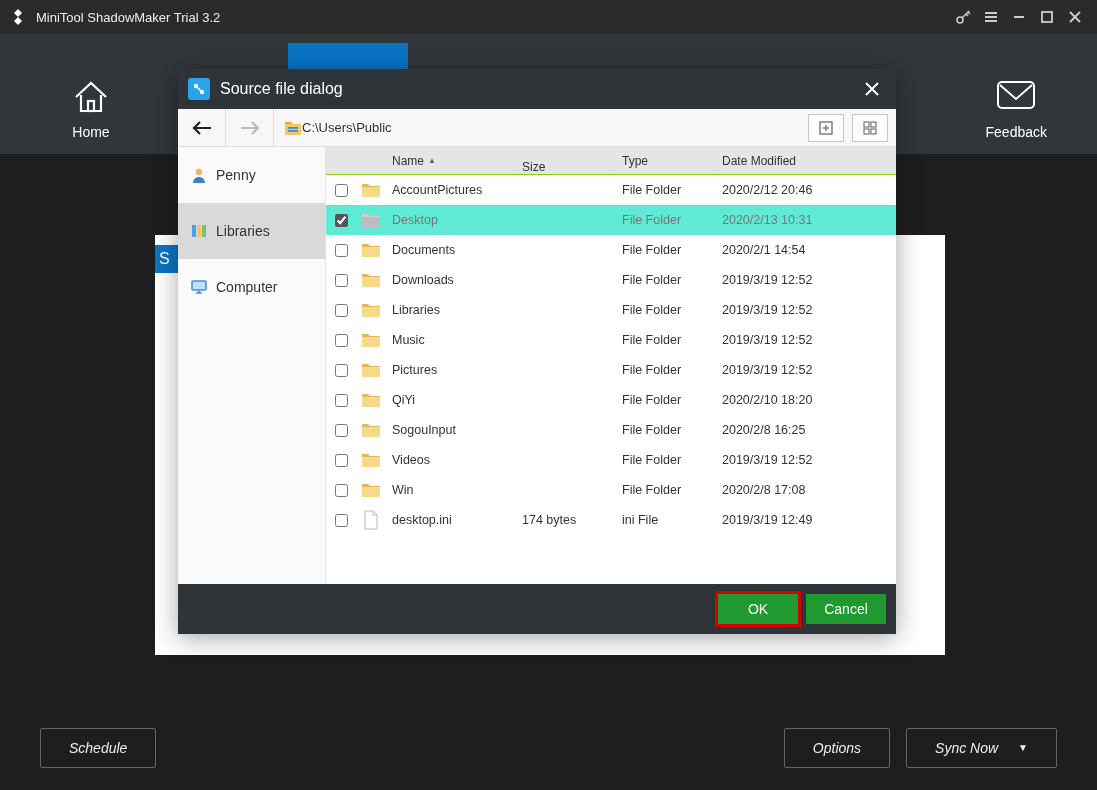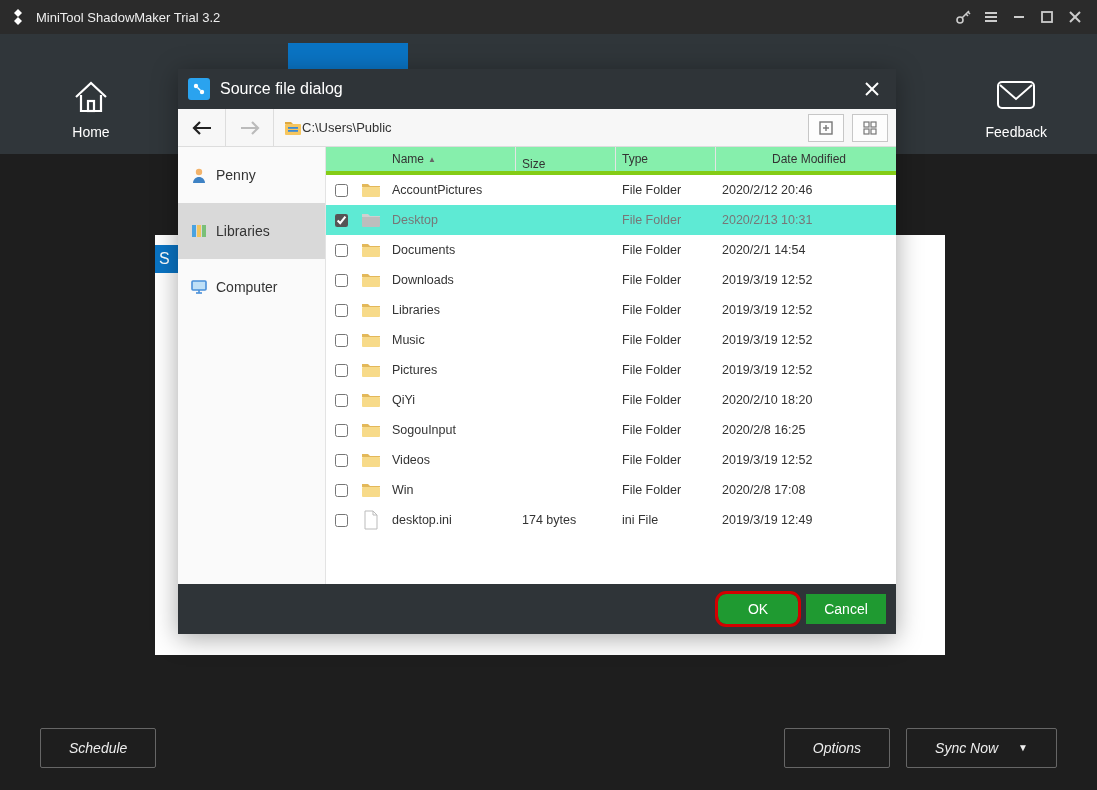--- a/index.html
+++ b/index.html
@@ -43,44 +43,44 @@
   .dlg-toolbar .rbtn { width:36px; height:28px; margin-right:8px; border:1px solid #c7c7c7; background:#fdfdfd; display:flex; align-items:center; justify-content:center; color:#555; cursor:pointer; }
   .path-icon { width:18px; height:18px; display:flex; align-items:center; justify-content:center; }
 
   .dlg-body { flex:1; display:flex; min-height:0; background:#fff; }
   .sidebar { width:148px; background:#fafafa; border-right:1px solid #e3e3e3; }
   .side-item { height:56px; display:flex; align-items:center; padding:0 12px; font-size:14px; color:#333; gap:8px; cursor:pointer; }
   .side-item.selected { background:#d9d9d9; }
   .side-icon { width:18px; height:18px; display:flex; align-items:center; justify-content:center; }
 
   .filelist { flex:1; display:flex; flex-direction:column; min-width:0; }
-  .fl-header { height:28px; display:flex; align-items:center; border-bottom:4px solid #84cc16; font-size:12px; color:#333; background:#86efac; }
+  .fl-header { height:28px; display:flex; align-items:center; border-bottom:1px solid #84cc16; font-size:12px; color:#333; background:#e5e5e5; }
   .fl-cb { width:30px; }
   .fl-iconcol { width:30px; }
   .fl-name { width:130px; padding-left:6px; display:flex; align-items:center; gap:4px; border-right:1px solid #e4e4e4; height:100%; }
   .fl-size { width:100px; padding-left:6px; border-right:1px solid #e4e4e4; height:100%; display:flex; align-items:flex-end; }
   .fl-type { width:100px; padding-left:6px; border-right:1px solid #e4e4e4; height:100%; display:flex; align-items:center; }
-  .fl-date { flex:1; padding-left:6px; height:100%; display:flex; align-items:center;justify-content:center; }
+  .fl-date { flex:1; padding-left:6px; height:100%; display:flex; align-items:center; }
 
   .fl-rows { flex:1; overflow:auto; }
   .fl-row { height:30px; display:flex; align-items:center; font-size:12.5px; color:#333; }
   .fl-row.checked { background:#5eead4; color:#777; }
   .fl-row.checked .folder-icon rect { fill:#bdbdbd; }
   .fl-row.checked .folder-icon path { fill:#cfcfcf; }
   .fl-row .cb { width:30px; display:flex; align-items:center; justify-content:center; }
   .fl-row .cb input { width:13px; height:13px; accent-color:#555; }
   .fl-row .ficon { width:30px; display:flex; align-items:center; justify-content:center; }
   .fl-row .fname { width:130px; padding-left:6px; }
   .fl-row .fsize { width:100px; padding-left:6px; }
   .fl-row .ftype { width:100px; padding-left:6px; }
   .fl-row .fdate { flex:1; padding-left:6px; }
 
   .dlg-footer { height:50px; background:#2f3438; display:flex; align-items:center; justify-content:flex-end; padding:0 10px; gap:8px; }
   .gbtn { height:30px; min-width:80px; background:#1f9a31; color:#fff; border:none; font-size:14px; cursor:pointer; padding:0 18px; display:flex; align-items:center; justify-content:center; }
-  .gbtn.ok { outline:3px solid #d40000; outline-offset:0;border-radius:8px; }
+  .gbtn.ok { outline:3px solid #d40000; outline-offset:0; }
 
   .sort-caret { font-size:8px; color:#666; }
 </style>
 </head>
 <body>
 
 <div class="titlebar">
   <div class="logo">
     <svg width="18" height="18" viewBox="0 0 18 18">
         <g fill="#fff">

